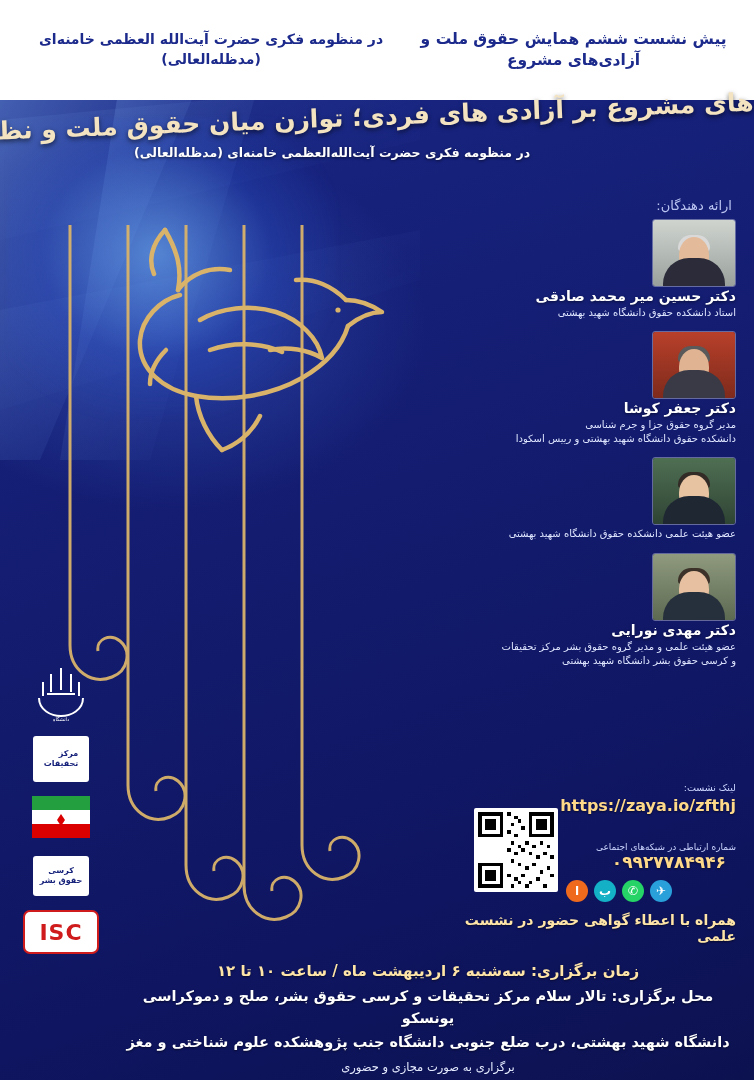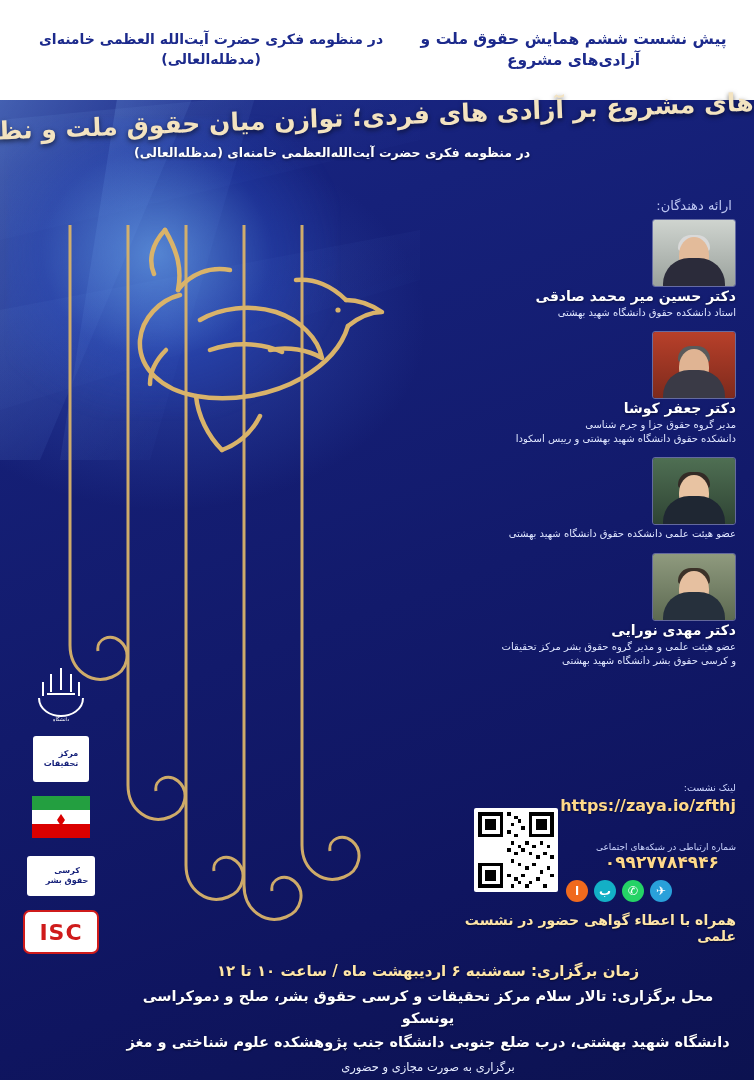--- a/index.html
+++ b/index.html
@@ -119,21 +119,21 @@
   }
   .qr{
     position:absolute;right:196px;top:808px;width:84px;height:84px;background:#fff;
     padding:4px;box-sizing:border-box;z-index:10;border-radius:2px;
   }
   .qr svg{display:block;}
   .social-label{
     position:absolute;right:18px;top:842px;width:170px;color:#cdd6ff;font-size:9px;text-align:right;z-index:10;
   }
   .phone{
-    position:absolute;right:35px;top:852px;width:170px;color:#ffd98a;font-size:17px;font-weight:bold;
+    position:absolute;right:28px;top:852px;width:170px;color:#ffd98a;font-size:17px;font-weight:bold;
     text-align:right;z-index:10;text-shadow:0 1px 2px rgba(0,0,0,.5);
   }
   .socials{
     position:absolute;right:18px;top:880px;width:170px;display:flex;flex-direction:row-reverse;gap:6px;z-index:10;
   }
   .sicon{
     width:22px;height:22px;border-radius:50%;display:flex;align-items:center;justify-content:center;
     color:#fff;font-size:12px;font-weight:bold;
   }
   .cert-note{
@@ -382,21 +382,21 @@
     </div>
     <div class="logo">
       <svg class="flag" viewBox="0 0 58 46">
         <rect x="0" y="0" width="58" height="14" fill="#239f40"></rect>
         <rect x="0" y="14" width="58" height="14" fill="#ffffff"></rect>
         <rect x="0" y="28" width="58" height="14" fill="#da0000"></rect>
         <path d="M29 18 l4 6 -4 6 -4 -6 z" fill="#da0000"></path>
       </svg>
     </div>
     <div class="logo">
-      <div class="logo-box" style="width:56px;height:40px;font-size:8px;text-align:center;line-height:1.3;color:#16217a;padding-left:12px;">کرسی<br>حقوق بشر</div>
+      <div class="logo-box" style="width:56px;height:40px;font-size:8px;text-align:center;line-height:1.3;color:#16217a;">کرسی<br>حقوق بشر</div>
     </div>
     <div class="logo">
       <div class="isc">
           <span>ISC</span>
         </div>
     </div>
   </div>
 
 </div>
 

